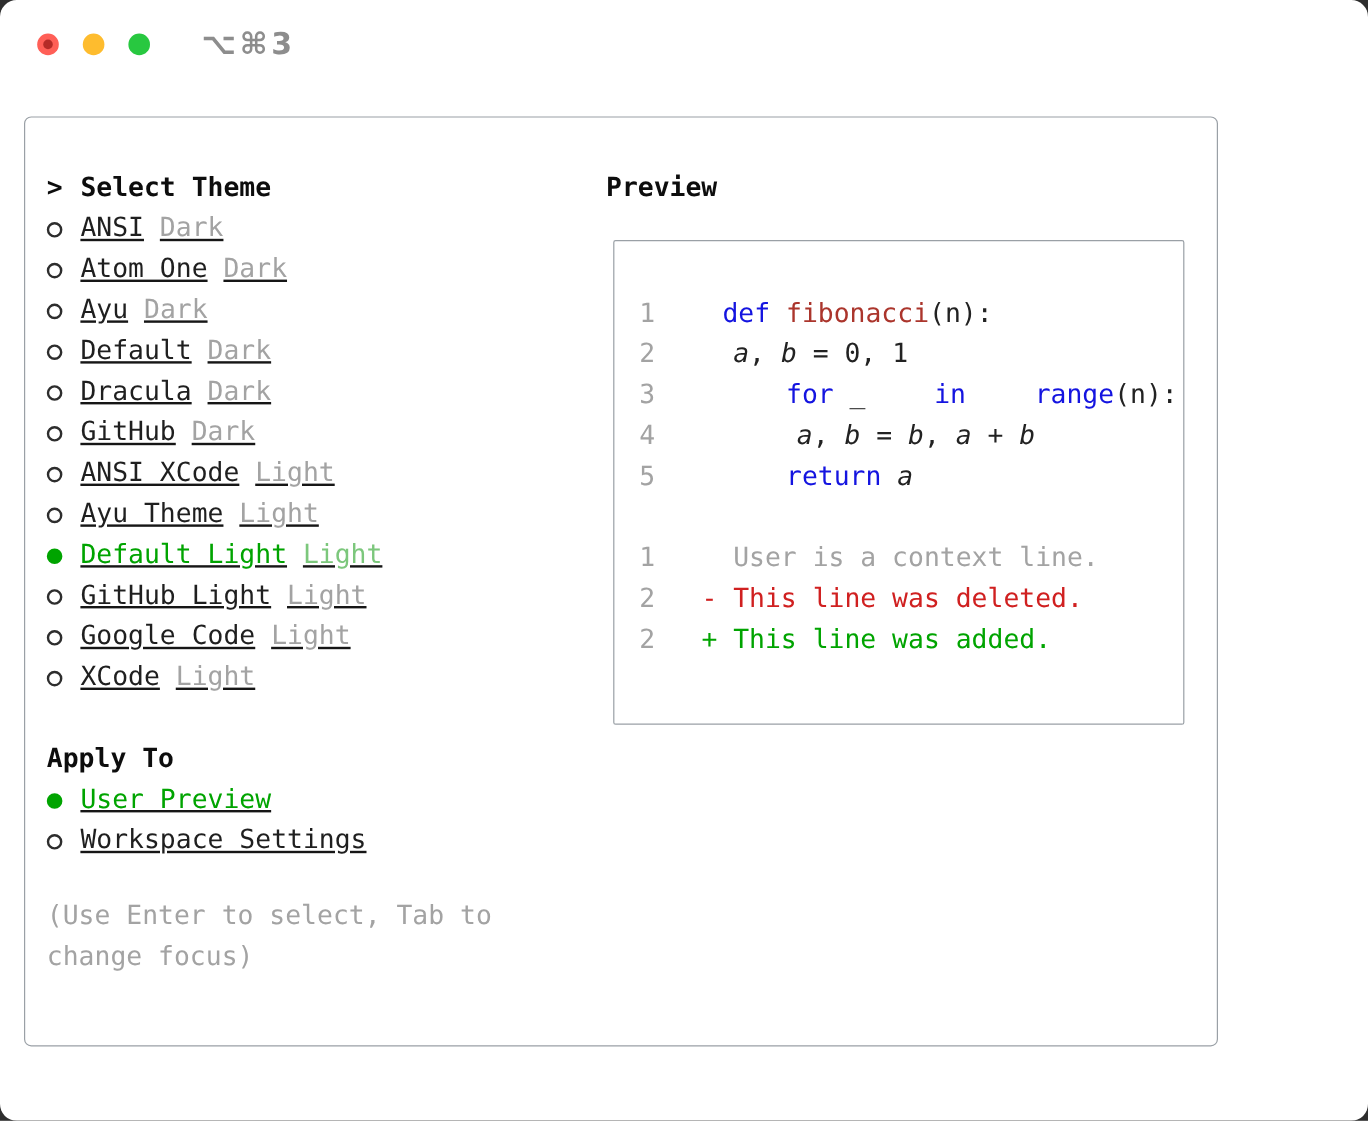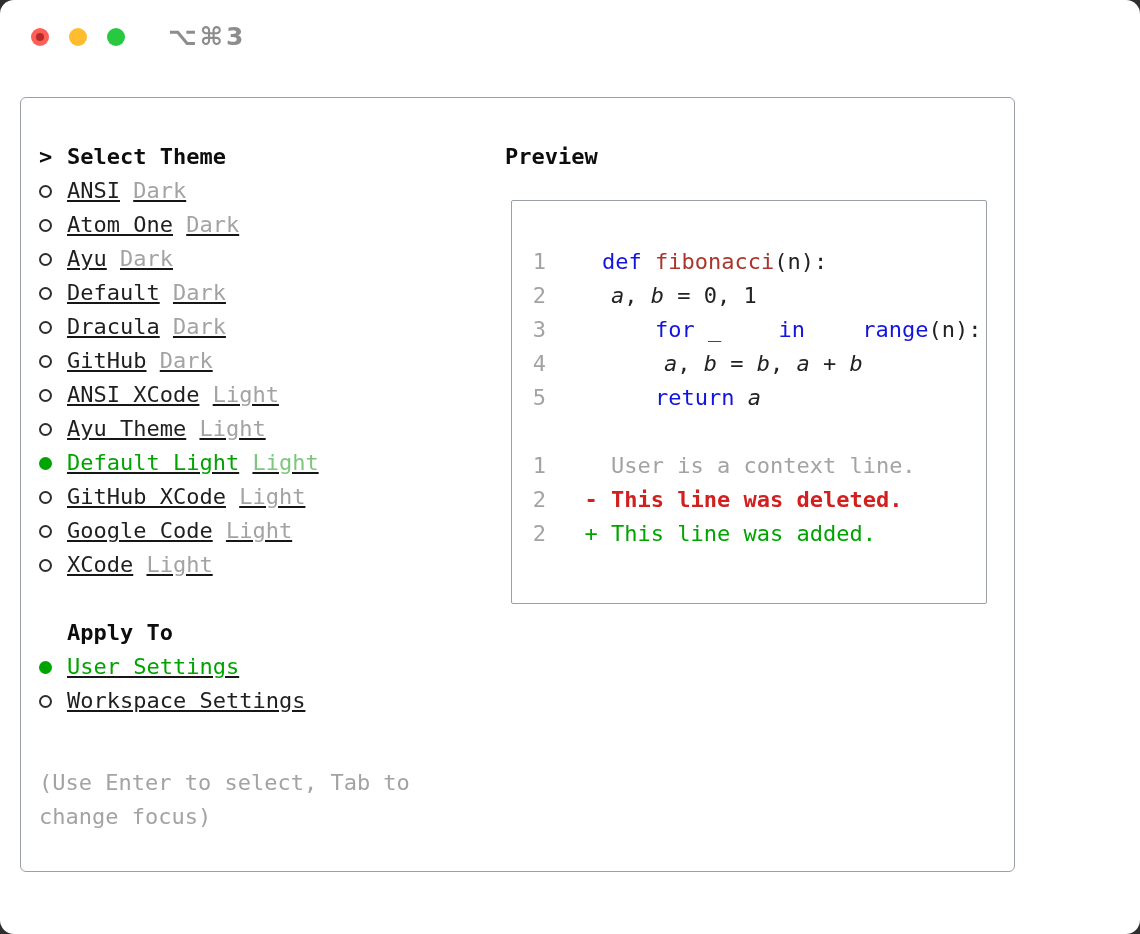--- a/index.html
+++ b/index.html
@@ -72,21 +72,21 @@
   .list-header {
     display: flex;
     align-items: center;
     height: 34px;
     line-height: 34px;
     font-weight: 700;
     color: #0d0d0d;
     white-space: pre;
   }
   .cursor { display: inline-block; width: 28px; }
-  .apply-header { margin-left: 28px; margin-top: 34px; }
+  .apply-header { margin-top: 34px; }
 
   .row {
     display: flex;
     align-items: center;
     height: 34px;
     line-height: 34px;
     white-space: pre;
     cursor: default;
     text-decoration: underline;
   }
@@ -101,21 +101,21 @@
   .radio.on {
     background: var(--accent-green);
     border-color: var(--accent-green);
   }
   .tname { color: #1f1f1f; }
   .tvariant { color: var(--muted-gray); margin-left: 1ch; }
   .row.selected .tname { color: var(--accent-green); }
   .row.selected .tvariant { color: var(--muted-green); }
 
   .hint {
-    margin-top: 48px;
+    margin-top: 29px;
     max-width: 430px;
     line-height: 34px;
     color: var(--muted-gray);
   }
 
   .preview-header {
     height: 34px;
     line-height: 34px;
     font-weight: 700;
     margin-left: 4px;
@@ -143,21 +143,21 @@
     flex: none;
     text-align: right;
     margin-right: 12px;
     color: var(--muted-gray);
   }
   .line-content { color: #222222; }
   .kw  { color: var(--keyword-blue); margin-left: 44px; }
   .fn  { color: var(--function-red); }
   .v   { font-style: italic; }
   .ctx { color: var(--muted-gray); }
-  .del { color: var(--deleted-red); font-weight: bold; }
+  .del { color: var(--deleted-red); }
   .add { color: var(--added-green); }
 </style>
 </head>
 <body>
 
 <div class="window">
   <div class="traffic">
     <span class="tl red"></span>
     <span class="tl yellow"></span>
     <span class="tl green"></span>
@@ -174,29 +174,29 @@
       <div id="theme-list">
           <div class="row"><span class="radio"></span><span class="tname">ANSI</span><span class="tvariant">Dark</span></div>
           <div class="row"><span class="radio"></span><span class="tname">Atom One</span><span class="tvariant">Dark</span></div>
           <div class="row"><span class="radio"></span><span class="tname">Ayu</span><span class="tvariant">Dark</span></div>
           <div class="row"><span class="radio"></span><span class="tname">Default</span><span class="tvariant">Dark</span></div>
           <div class="row"><span class="radio"></span><span class="tname">Dracula</span><span class="tvariant">Dark</span></div>
           <div class="row"><span class="radio"></span><span class="tname">GitHub</span><span class="tvariant">Dark</span></div>
           <div class="row"><span class="radio"></span><span class="tname">ANSI XCode</span><span class="tvariant">Light</span></div>
           <div class="row"><span class="radio"></span><span class="tname">Ayu Theme</span><span class="tvariant">Light</span></div>
           <div class="row selected"><span class="radio on"></span><span class="tname">Default Light</span><span class="tvariant">Light</span></div>
-          <div class="row"><span class="radio"></span><span class="tname">GitHub XCode</span><span class="tvariant">Light</span></div>
+          <div class="row"><span class="radio"></span><span class="tname">GitHub Light</span><span class="tvariant">Light</span></div>
           <div class="row"><span class="radio"></span><span class="tname">Google Code</span><span class="tvariant">Light</span></div>
           <div class="row"><span class="radio"></span><span class="tname">XCode</span><span class="tvariant">Light</span></div>
         </div>
 
       <div class="list-header apply-header">Apply To</div>
 
       <div id="apply-list">
-          <div class="row selected"><span class="radio on"></span><span class="tname">User Settings</span></div>
+          <div class="row selected"><span class="radio on"></span><span class="tname">User Preview</span></div>
           <div class="row"><span class="radio"></span><span class="tname">Workspace Settings</span></div>
         </div>
 
       <div class="hint">(Use Enter to select, Tab to change focus)</div>
     </div>
 
     <div class="right-col">
       <div class="preview-header">Preview</div>
       <div class="preview-box">
         <div id="code-lines">

